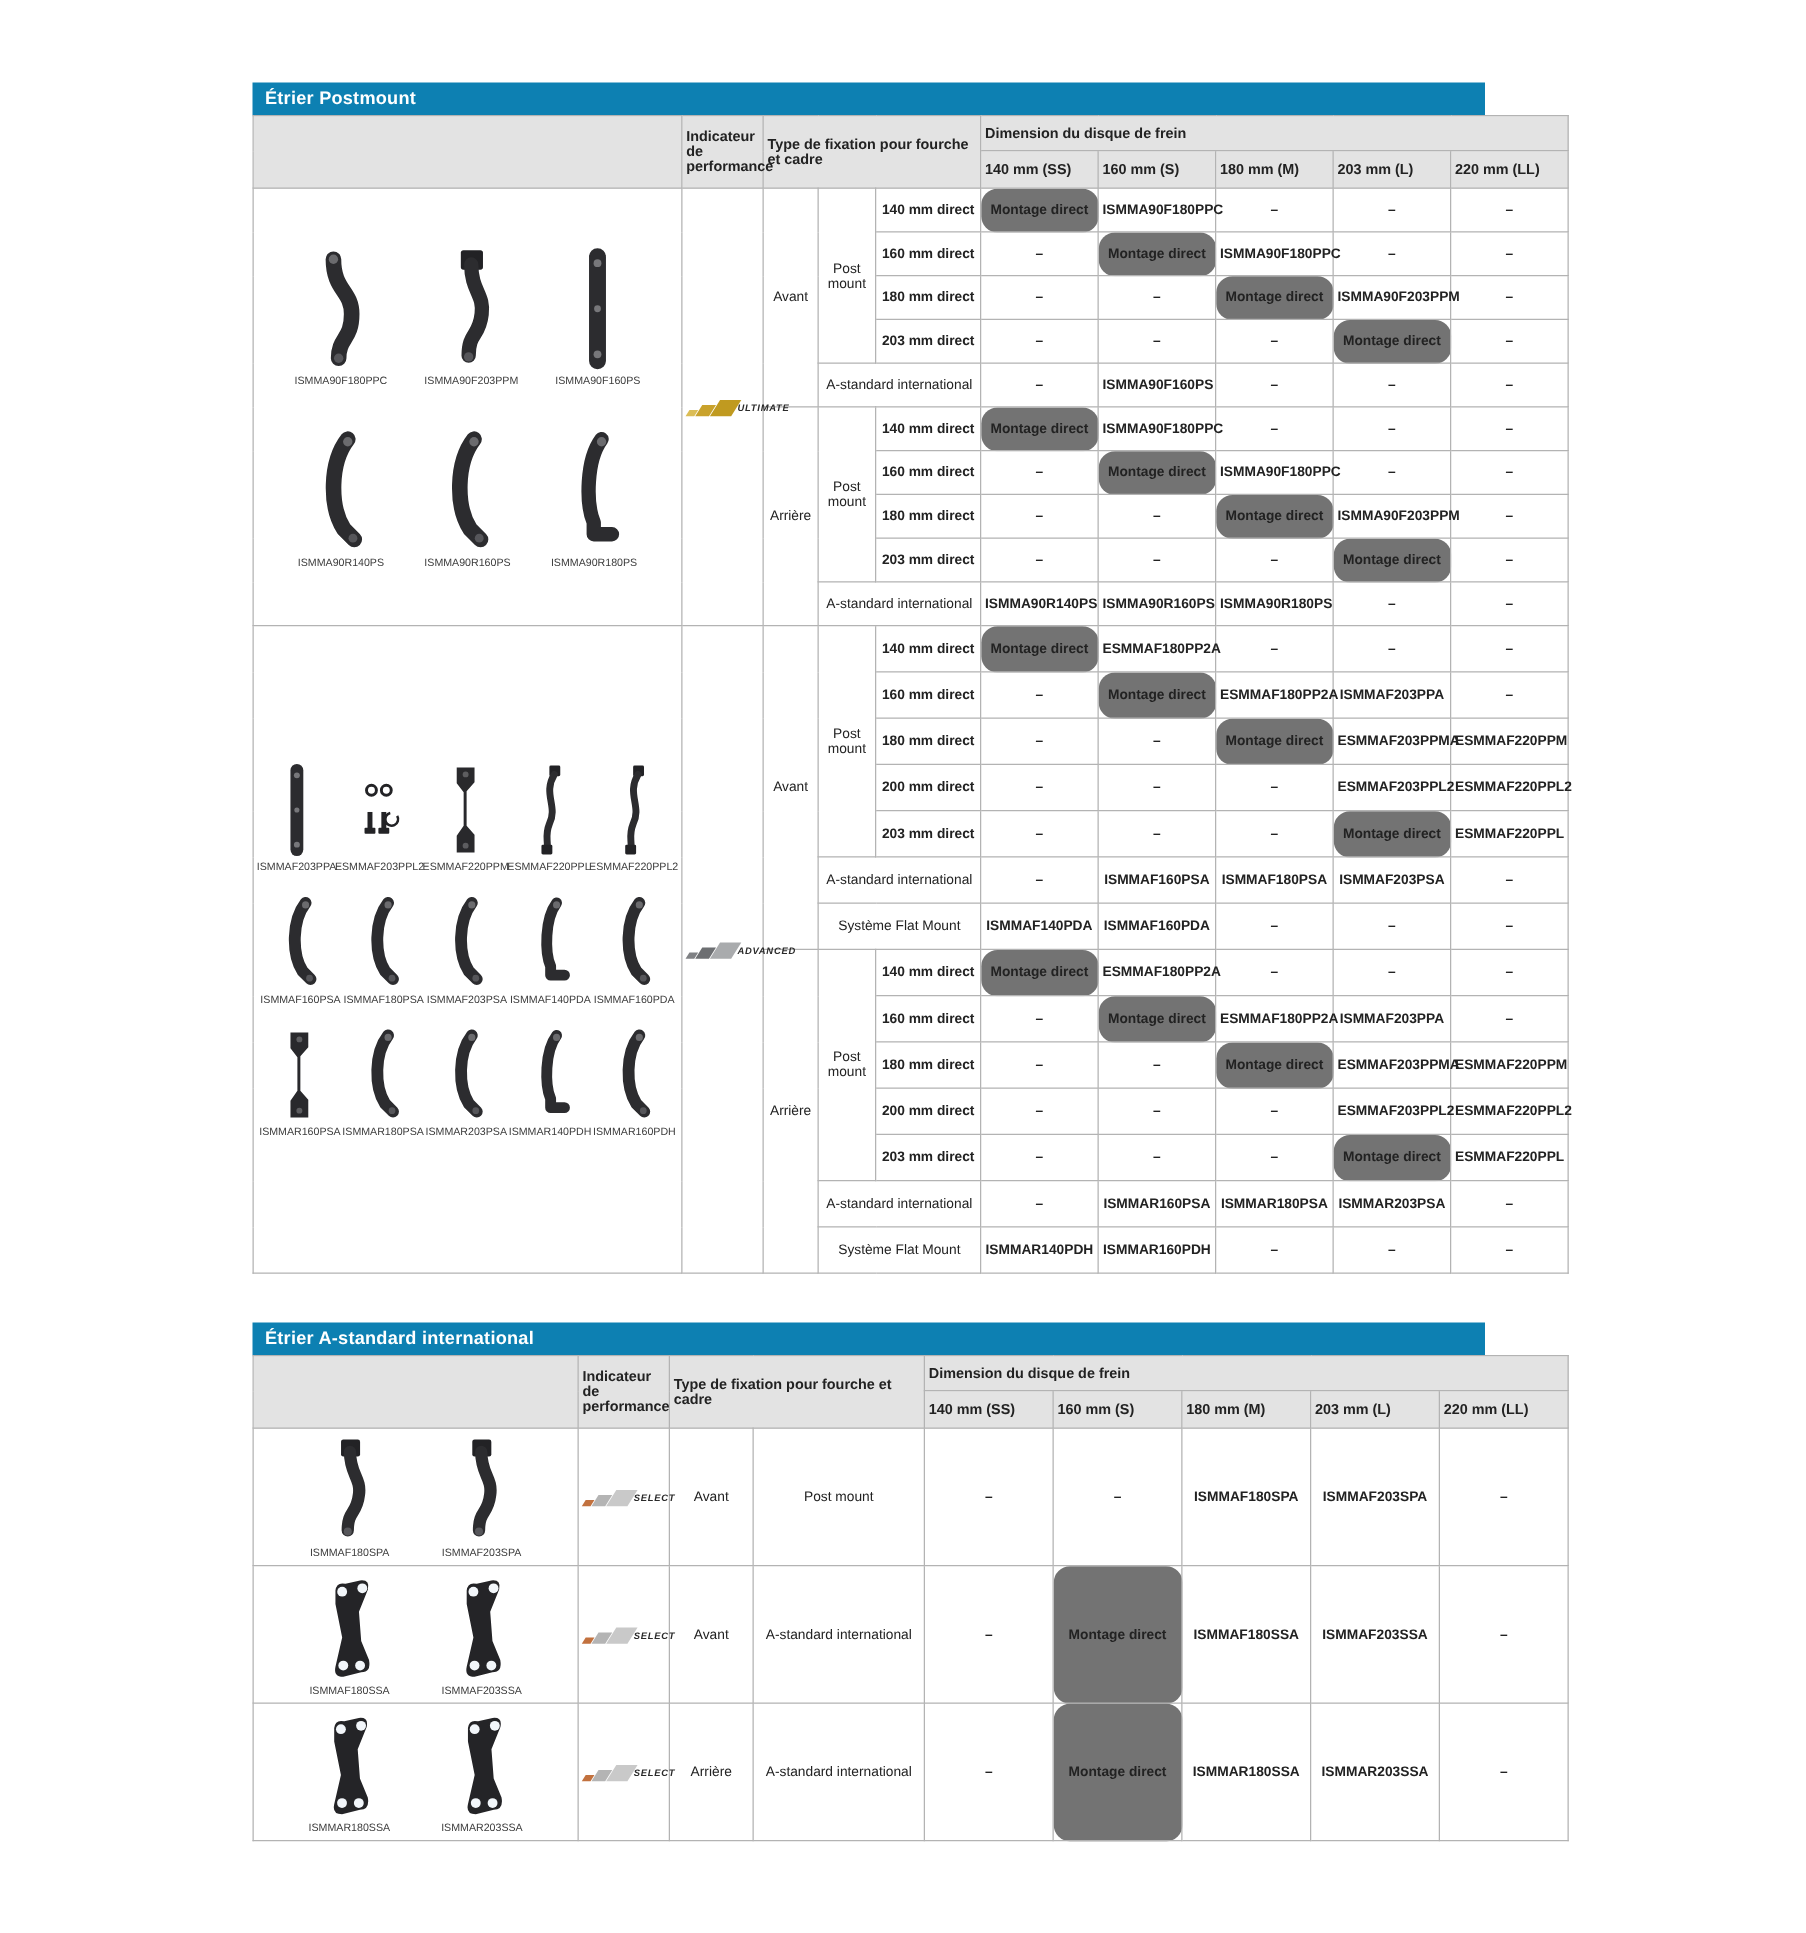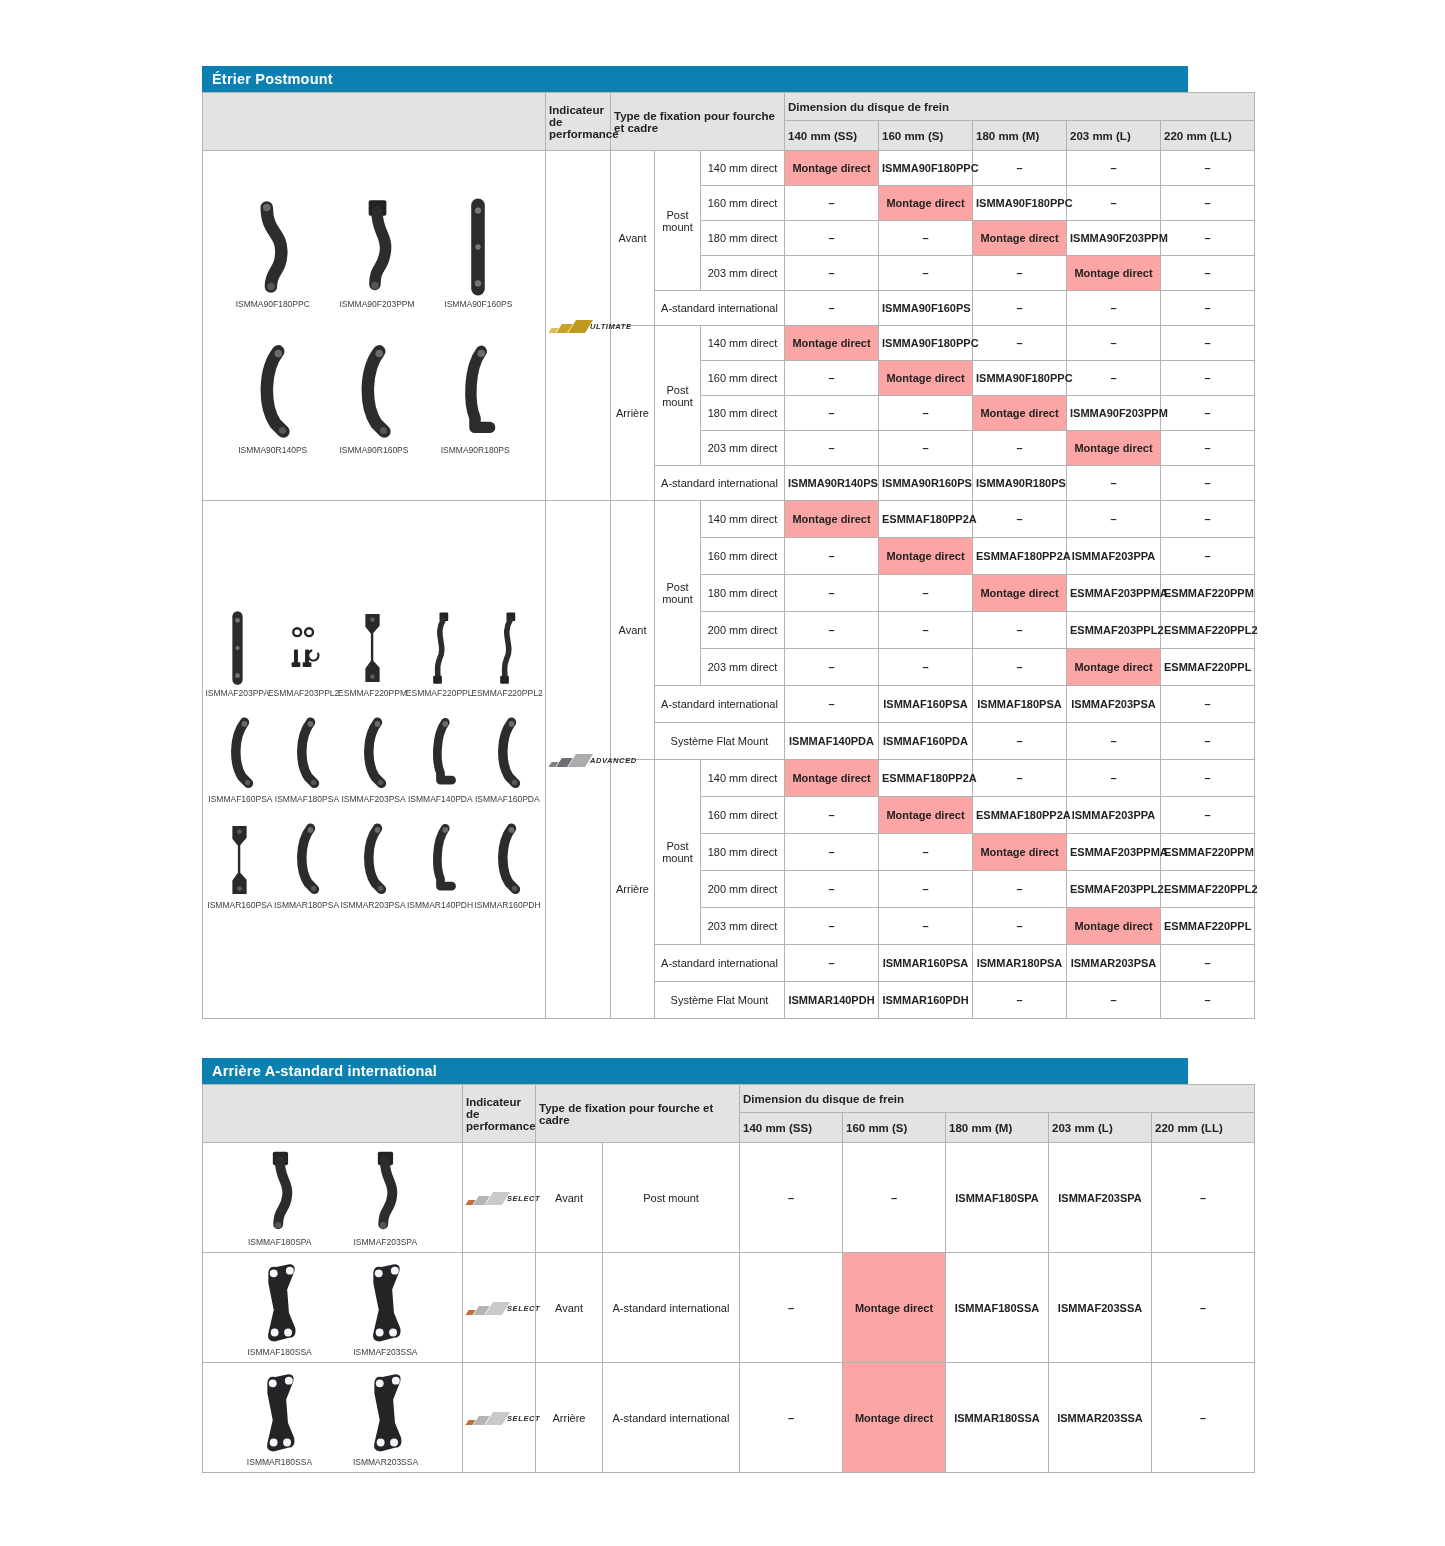--- a/index.html
+++ b/index.html
@@ -33,22 +33,22 @@
   
   #t1 .c-img{width:343px;} #t1 .c-perf{width:65px;} #t1 .c-pos{width:44px;}
   #t1 .c-mount{width:46px;} #t1 .c-size{width:84px;} #t1 .c-val{width:94px;}
   
   #t2 .c-img{width:260px;} #t2 .c-perf{width:73px;} #t2 .c-pos{width:67px;}
   #t2 .c-type{width:137px;} #t2 .c-val{width:103px;}
 
   tr.h1{height:35px;} tr.h2{height:37px;} tr.t2r{height:110px;}
 
   td.val{font-weight:700;font-size:11px;}
-  td.val.hl{background:#fca5a5;}
-  td.size{text-align:right;padding-right:7px;font-weight:400;}
+  td.val.hl{background:#737373;border-radius:13px;}
+  td.size{text-align:right;padding-right:7px;font-weight:700;}
   td.pos{font-weight:400;font-size:11.5px;}
   td.mount{font-weight:400;}
   td.extra{font-weight:400;}
   td.imgcell{background:#d9eaf6;vertical-align:middle;padding:4px 2px;}
   td.perfcell{background:#fff;vertical-align:middle;}
 
   .prod-grid{display:flex;flex-direction:column;justify-content:space-evenly;}
   .prow{display:flex;justify-content:space-evenly;align-items:flex-end;}
   .g1 .prow{margin:17px 0;}
   .g2 .prow{margin:9px 0;}
@@ -523,21 +523,21 @@
           <td class="val">ISMMAR160PDH</td>
           <td class="val">–</td>
           <td class="val">–</td>
           <td class="val">–</td>
         </tr>
       </tbody>
   </table>
 </section>
 
 <section class="tblock" id="t2">
-  <div class="titlebar">Arrière A-standard international</div>
+  <div class="titlebar">Étrier A-standard international</div>
   <table class="grid">
     <colgroup>
       <col class="c-img">
         <col class="c-perf">
         <col class="c-pos">
         <col class="c-type">
       <col class="c-val">
         <col class="c-val">
         <col class="c-val">
         <col class="c-val">

